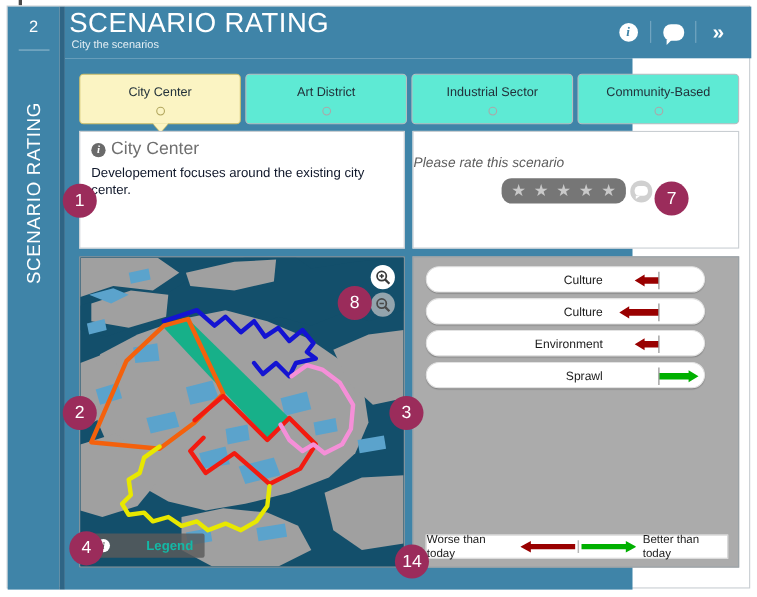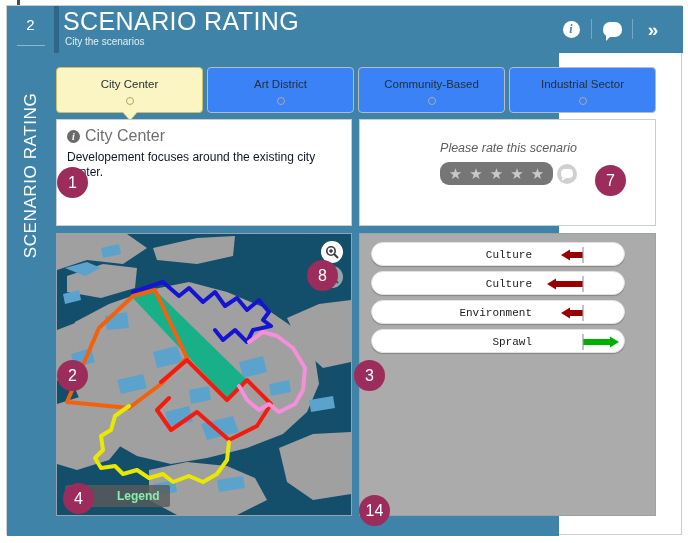--- a/index.html
+++ b/index.html
@@ -101,34 +101,34 @@
   }
   .bubble:after {
     content: ""; position: absolute; left: 3px; bottom: -4px;
     border-left: 5px solid #ffffff;
     border-bottom: 5px solid transparent;
   }
   .chev { font-size: 19px; font-weight: bold; line-height: 1; }
 
   
   .body-area {
-    position: absolute; left: 36px; top: 47px;
+    position: absolute; left: 52px; top: 47px;
     width: 516px; height: 483px;
     background: #3f84a8;
   }
 
   
   .tabs {
     position: absolute; left: 13px; top: 14px;
     width: 600px; height: 46px;
     display: flex; gap: 4px;
   }
   .tab {
     flex: 1;
-    background: #3b82f6;
+    background: #5eead4;
     border: 1px solid #b7bcc0;
     border-radius: 4px;
     display: flex; flex-direction: column; align-items: center;
     justify-content: flex-start;
     padding-top: 10px;
     cursor: pointer;
     position: relative;
   }
   .tab.active { background: #fbf4c3; border-color: #cdbf6a; }
   .tab-label { font-size: 11.5px; color: #22313a; }
@@ -173,21 +173,21 @@
   }
 
   .rate-panel {
     position: absolute; left: 316px; top: 66px;
     width: 297px; height: 107px;
     background: #ffffff;
     border: 1px solid #c9ced2;
   }
   .rate-prompt {
     position: absolute; left: 0; top: 21px; width: 297px;
-    text-align: center; font-size: 12.5px; color: #5d5d5d;
+    font-size: 12.5px; color: #5d5d5d;
     font-style: italic;
   }
   .stars-row {
     position: absolute; left: 0; top: 42px; width: 297px;
     display: flex; align-items: center; justify-content: center; gap: 4px;
   }
   .stars-bar {
     background: #767676; border-radius: 9px;
     padding: 4px 9px; display: flex; gap: 7px;
   }
@@ -234,42 +234,41 @@
     display: flex; align-items: center; gap: 5px;
     cursor: pointer;
   }
   .legend-btn .dot-i {
     width: 12px; height: 12px; border-radius: 50%;
     background: #ffffff; color: #5a5a5a;
     font-size: 9px; font-weight: bold; font-style: italic;
     display: flex; align-items: center; justify-content: center;
     font-family: "Liberation Serif", serif;
   }
-  .legend-btn span.lbl { color: #86efac; font-size: 12px; font-weight: bold; padding-left: 28px; }
+  .legend-btn span.lbl { color: #14b8a6; font-size: 12px; font-weight: bold; padding-left: 28px; }
 
   
   .ind-panel {
     position: absolute; left: 316px; top: 180px;
     width: 297px; height: 283px;
     background: #ababab;
     border: 1px solid #9aa2a7;
   }
   .ind-list {
     position: absolute; left: 11px; top: 8px;
     width: 254px;
     display: flex; flex-direction: column; gap: 5px;
   }
   .ind-row {
     height: 24px; background: #ffffff;
     border: 1px solid #e2e2e2;
     border-radius: 12px;
     position: relative;
     box-shadow: 0 1px 1px rgba(0,0,0,0.22);
     cursor: pointer;
-    font-family: Liberation Mono, monospace;
   }
   .ind-name {
     position: absolute; left: 0; top: 0;
     width: 160px; height: 24px;
     line-height: 24px; text-align: right;
     font-size: 11px; color: #1b1b1b;
   }
   .ind-arrow {
     position: absolute; left: 170px; top: 0;
     width: 84px; height: 24px;
@@ -343,25 +342,25 @@
           <div class="tab active">
             <div class="tab-label">City Center</div>
             <div class="tab-dot"></div>
             <div class="tab-arrow"></div>
           </div>
           <div class="tab">
             <div class="tab-label">Art District</div>
             <div class="tab-dot"></div>
           </div>
           <div class="tab">
+            <div class="tab-label">Industrial Sector</div>
+            <div class="tab-dot"></div>
+          </div>
+          <div class="tab">
             <div class="tab-label">Community-Based</div>
-            <div class="tab-dot"></div>
-          </div>
-          <div class="tab">
-            <div class="tab-label">Industrial Sector</div>
             <div class="tab-dot"></div>
           </div>
         </div>
 
       <div class="info-panel">
         <div class="info-head">
           <div class="dot-i">i</div>
           <div class="info-title">City Center</div>
         </div>
         <div class="info-desc">Developement focuses around the existing city center.</div>
@@ -487,20 +486,29 @@
                 </svg></div>
             </div>
             <div class="ind-row">
               <div class="ind-name">Sprawl</div>
               <div class="ind-arrow"><svg width="84" height="24" viewBox="0 0 84 24">
                   <polygon points="77,12 68,6.5 68,9 41,9 41,15 68,15 68,17.5" fill="#00b000"></polygon>
                   <line x1="41" y1="4" x2="41" y2="20" stroke="#9a9a9a" stroke-width="1.2"></line>
                 </svg></div>
             </div>
           </div>
+        <div class="legend-bar">
+          <span class="lb-txt">Worse than today</span>
+          <svg width="110" height="14" viewBox="0 0 110 14">
+            <polygon points="0,7 10,1.5 10,4.5 52,4.5 52,9.5 10,9.5 10,12.5" fill="#990000"></polygon>
+            <line x1="55" y1="1" x2="55" y2="13" stroke="#b9b9b9" stroke-width="1.4"></line>
+            <polygon points="110,7 100,1.5 100,4.5 58,4.5 58,9.5 100,9.5 100,12.5" fill="#00b000"></polygon>
+          </svg>
+          <span class="lb-txt">Better than today</span>
+        </div>
       </div>
 
     </div>
 
     <div class="marker m1">1</div>
     <div class="marker m2">2</div>
     <div class="marker m3">3</div>
     <div class="marker m4">4</div>
     <div class="marker m7">7</div>
     <div class="marker m8">8</div>

